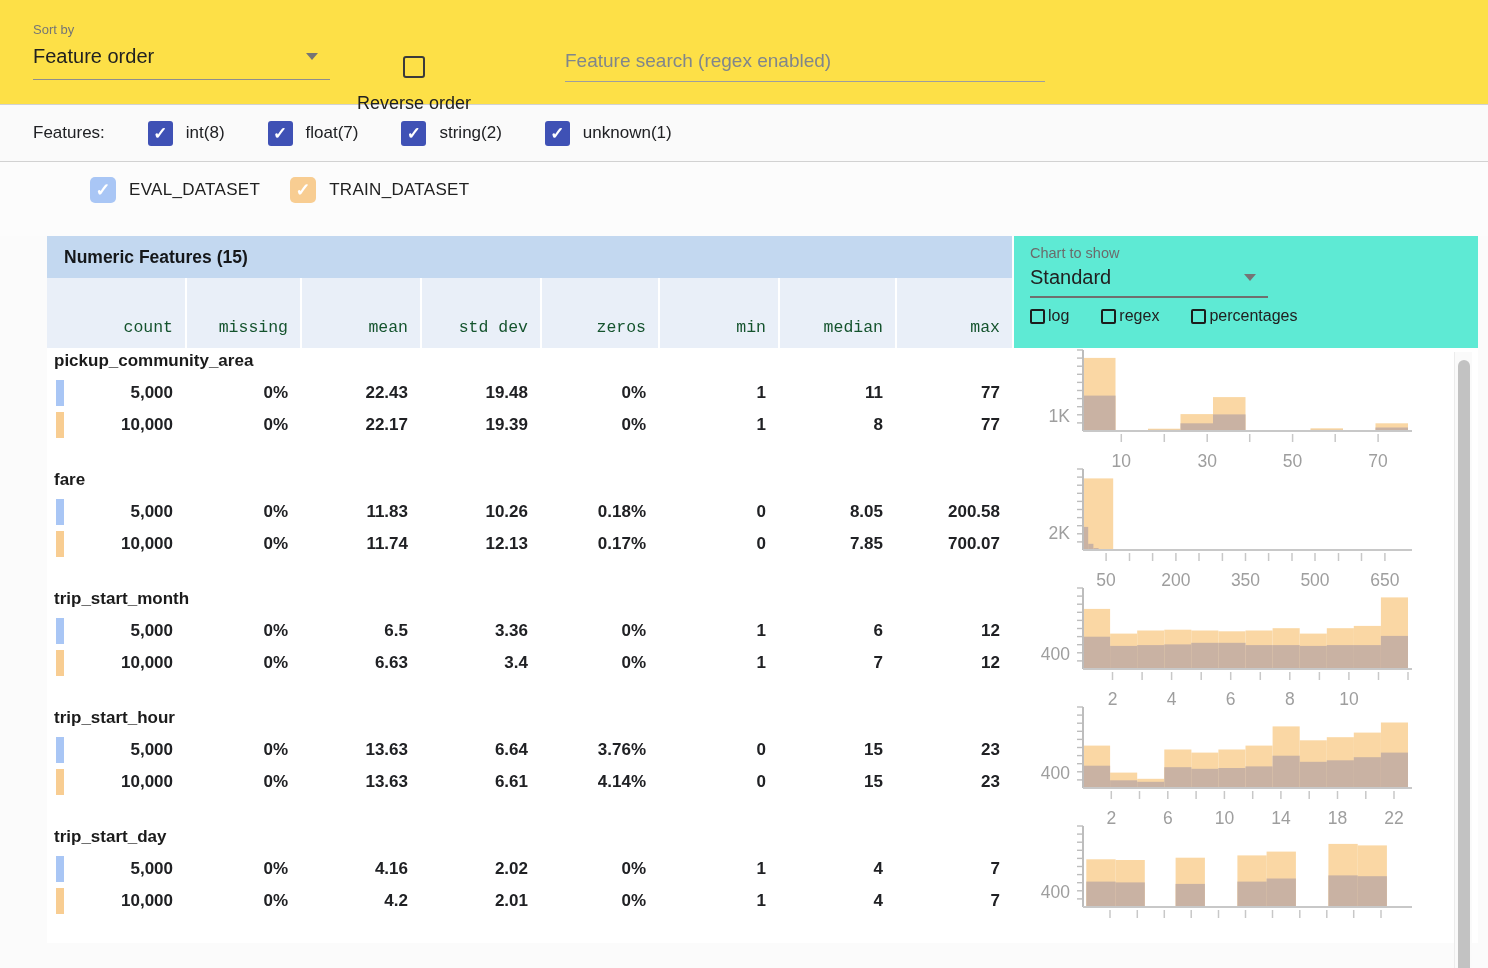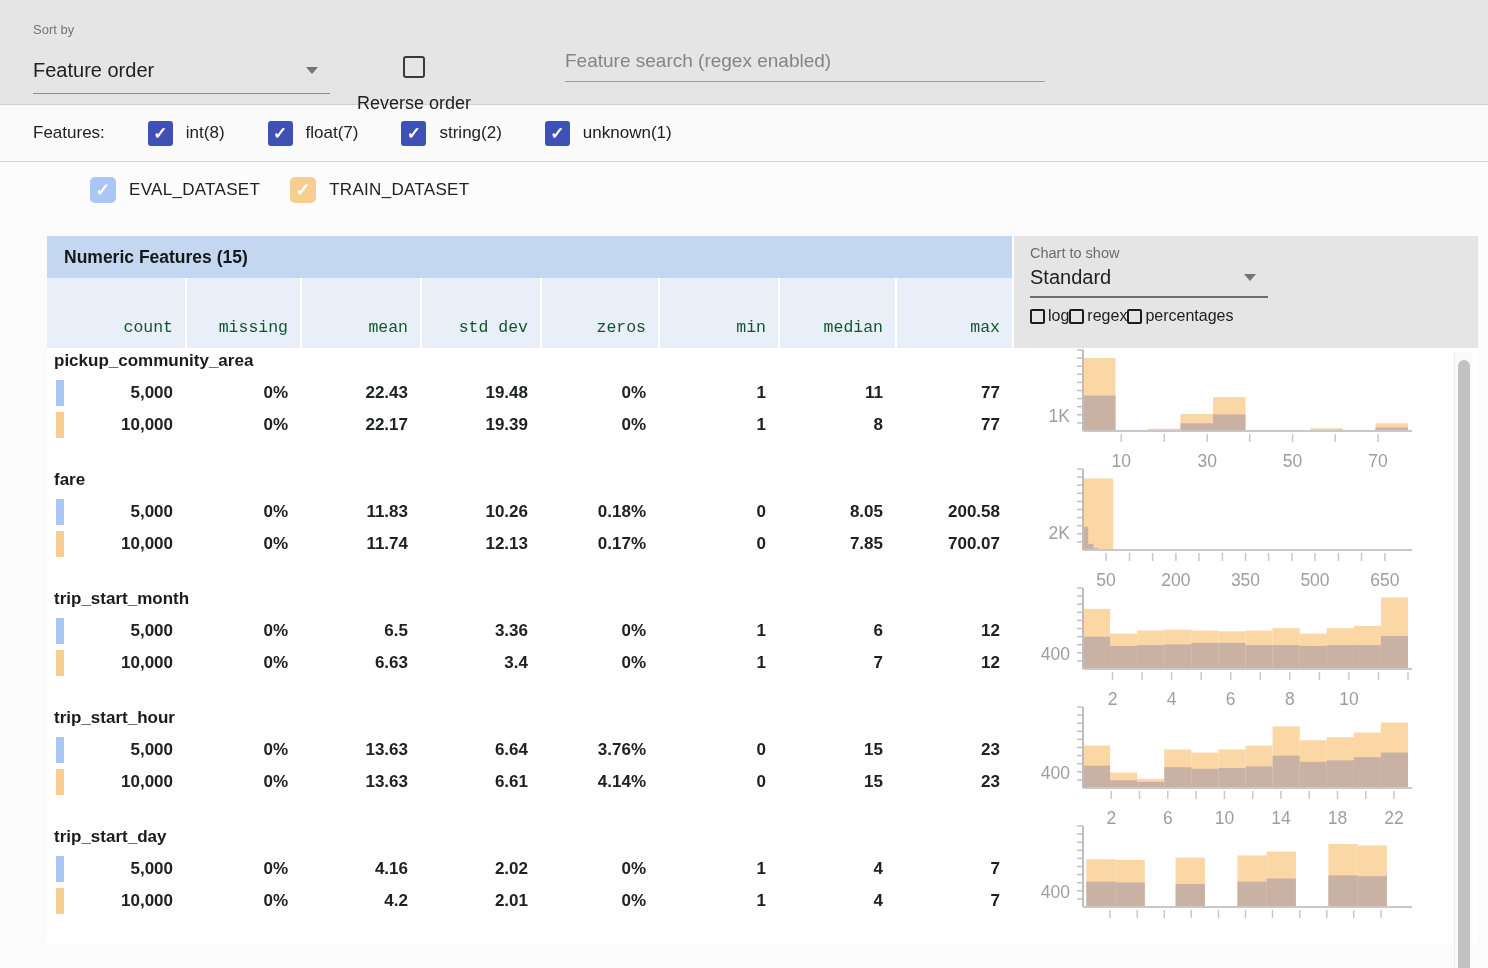--- a/index.html
+++ b/index.html
@@ -1,23 +1,23 @@
 <!DOCTYPE html>
 <html><head>
 <meta charset="utf-8">
 <style>
   * { margin:0; padding:0; box-sizing:border-box; }
   html,body { width:1488px; height:968px; overflow:hidden; background:#fbfbfb;
     font-family:"Liberation Sans", sans-serif; color:#202124; }
 
   
-  .toolbar { position:relative; height:104px; background:#e5e5e5; }
+  .toolbar { position:relative; height:104px; background:#fde047; }
   .sort-group { position:absolute; left:33px; top:22px; width:297px; }
   .small-label { font-size:13px; color:#757575; }
-  .select-row { display:flex; justify-content:space-between; align-items:center; margin-top:22px; }
+  .select-row { display:flex; justify-content:space-between; align-items:center; margin-top:8px; }
   .select-value { font-size:20px; color:#212121; }
   .arr { width:0; height:0; border-left:6px solid transparent; border-right:6px solid transparent;
     border-top:7px solid #757575; margin-right:12px; }
   .underline { height:1px; background:#8e8e8e; margin-top:11px; }
   .reverse-group { position:absolute; left:357px; top:56px; display:flex; align-items:center; gap:15px;flex-direction:column; }
   .cb-outline { width:22px; height:22px; border:2px solid #3a3a3a; border-radius:3px; background:transparent; }
   .reverse-label { font-size:18px; color:#212121; }
   .search-group { position:absolute; left:565px; top:50px; width:480px; }
   .search-group input { width:100%; border:none; outline:none; background:transparent;
     border-bottom:1px solid #9e9e9e; font-size:19px; padding-bottom:9px; color:#202124;
@@ -46,26 +46,26 @@
   .table-wrap { margin-left:47px; width:1431px; background:#fff; }
   .head-row { display:flex; }
   .head-left { width:965px; }
   .title-band { height:42px; background:#c3d8f0; line-height:42px; padding-left:17px;
     font-size:17.5px; font-weight:bold; color:#15171a; }
   .grid8 { display:grid; grid-template-columns:138px 115px 120px 120px 118px 120px 117px 117px; }
   .subheader { height:70px; background:#e9eff8; }
   .subheader .hcell { display:flex; align-items:flex-end; justify-content:flex-end;
     padding:12px 12px 11px 0; font-size:16.5px; color:#14532d; border-left:2px solid #fff;font-family:Liberation Mono, monospace; }
   .subheader .hcell:first-child { border-left:none; }
-  .chart-panel { width:464px; margin-left:2px; height:112px; background:#e5e5e5; padding:9px 0 0 16px; }
+  .chart-panel { width:464px; margin-left:2px; height:112px; background:#5eead4; padding:9px 0 0 16px; }
   .panel-label { font-size:14.5px; color:#6b6b6b; }
   .panel-select { width:238px; }
   .panel-select .select-value { font-size:20px; }
   .panel-select .underline { background:#6f6f6f; height:2px; margin-top:7px; }
-  .panel-options { display:flex; align-items:center; margin-top:9px; gap:0; }
+  .panel-options { display:flex; align-items:center; margin-top:9px; gap:32px; }
   .opt-item { display:flex; align-items:center; gap:3px; }
   .cb-small { width:15px; height:15px; border:2px solid #1c1c1c; border-radius:2px; background:transparent; }
   .opt-label { font-size:16px; color:#212121; }
 
   
   .feature-block { display:flex; }
   .fb-left { width:965px; }
   .f-name { padding-left:7px; font-size:17px; font-weight:bold; height:29px; line-height:26px; color:#1b1b1b; }
   .f-row { height:32px; position:relative; font-size:17px; font-weight:600; color:#202124; }
   .f-row .chip { position:absolute; left:9px; top:3px; width:8px; height:26px; }

